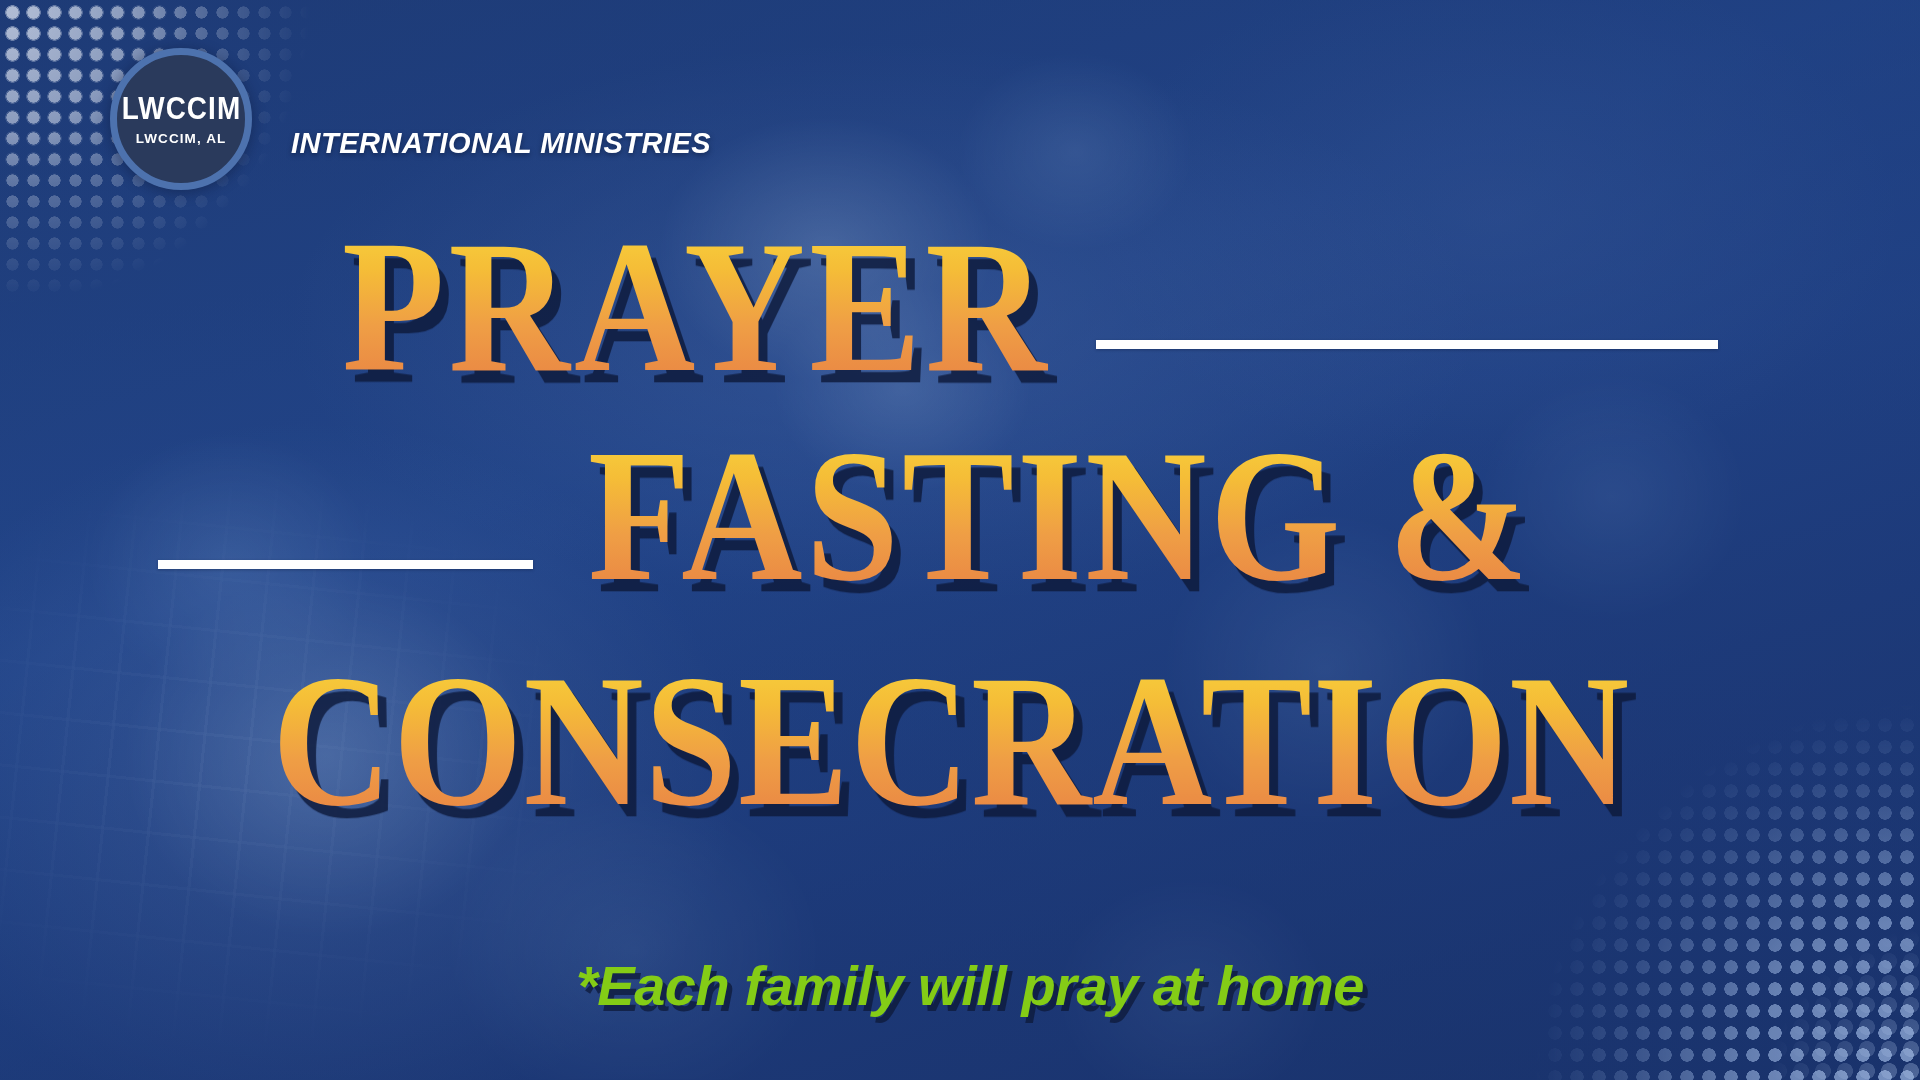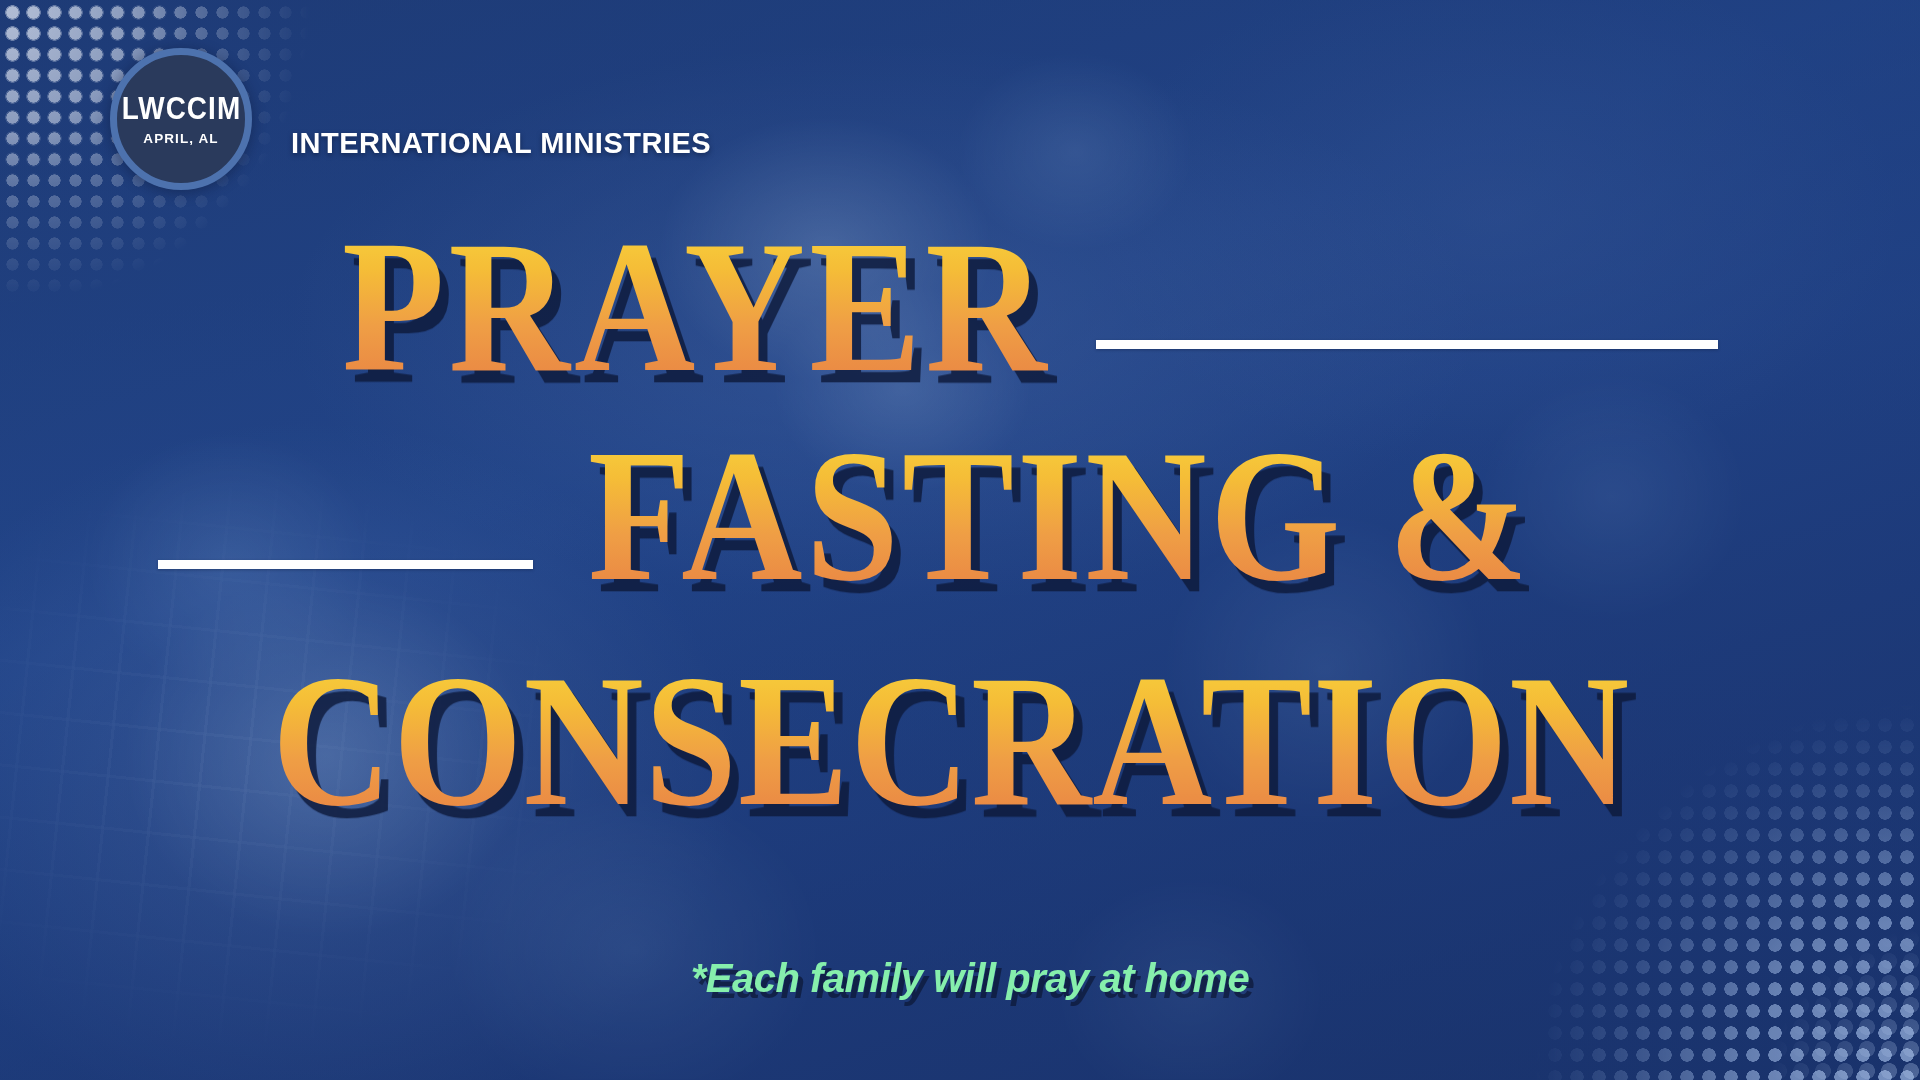--- a/index.html
+++ b/index.html
@@ -150,20 +150,21 @@
     line-height: 1;
     white-space: nowrap;
     text-shadow: 0 2px 5px rgba(10,20,48,0.55);
   }
   .org-sub {
     position: absolute;
     left: 291px; top: 129px;
     color: #ffffff;
     font-size: 29px;
     font-weight: bold;
+    font-style: italic;
     letter-spacing: 0.5px;
     line-height: 1;
     white-space: nowrap;
     text-shadow: 0 2px 5px rgba(10,20,48,0.55);
   }
   .date-badge {
     position: absolute;
     right: 100px; top: 62px;
     color: #ffd60a;
     font-size: 60px;
@@ -219,22 +220,22 @@
   }
   .rule-right { left: 1096px; top: 340px; width: 622px; }
   .rule-left  { left: 158px;  top: 560px; width: 375px; }
 
   
   .footnote {
     position: absolute;
     left: 0; right: 0;
     top: 958px;
     text-align: center;
-    color: #86efac;
-    font-size: 40px;
+    color: #84cc16;
+    font-size: 56px;
     font-weight: bold;
     font-style: italic;
     letter-spacing: -0.5px;
     line-height: 1;
     white-space: nowrap;
     text-shadow: 5px 6px 0 rgba(12,24,54,0.72);
     margin-left: 20px;
   }
 </style>
 </head>
@@ -247,21 +248,21 @@
   <div class="bg-plaid"></div>
   <div class="bg-tint"></div>
 
   <div class="halftone halftone-tl"></div>
   <div class="halftone halftone-tl-2"></div>
   <div class="halftone halftone-br"></div>
   <div class="halftone halftone-br-2"></div>
 
   <div class="logo">
     <div class="logo-initials">LWCCIM</div>
-    <div class="logo-city">APRIL, AL</div>
+    <div class="logo-city">LWCCIM, AL</div>
   </div>
 
   <div class="org-sub">INTERNATIONAL MINISTRIES</div>
 
 
   <div class="title-line title-prayer">PRAYER</div>
   <div class="rule rule-right"></div>
 
   <div class="title-line title-fasting">FASTING &amp;</div>
   <div class="rule rule-left"></div>

